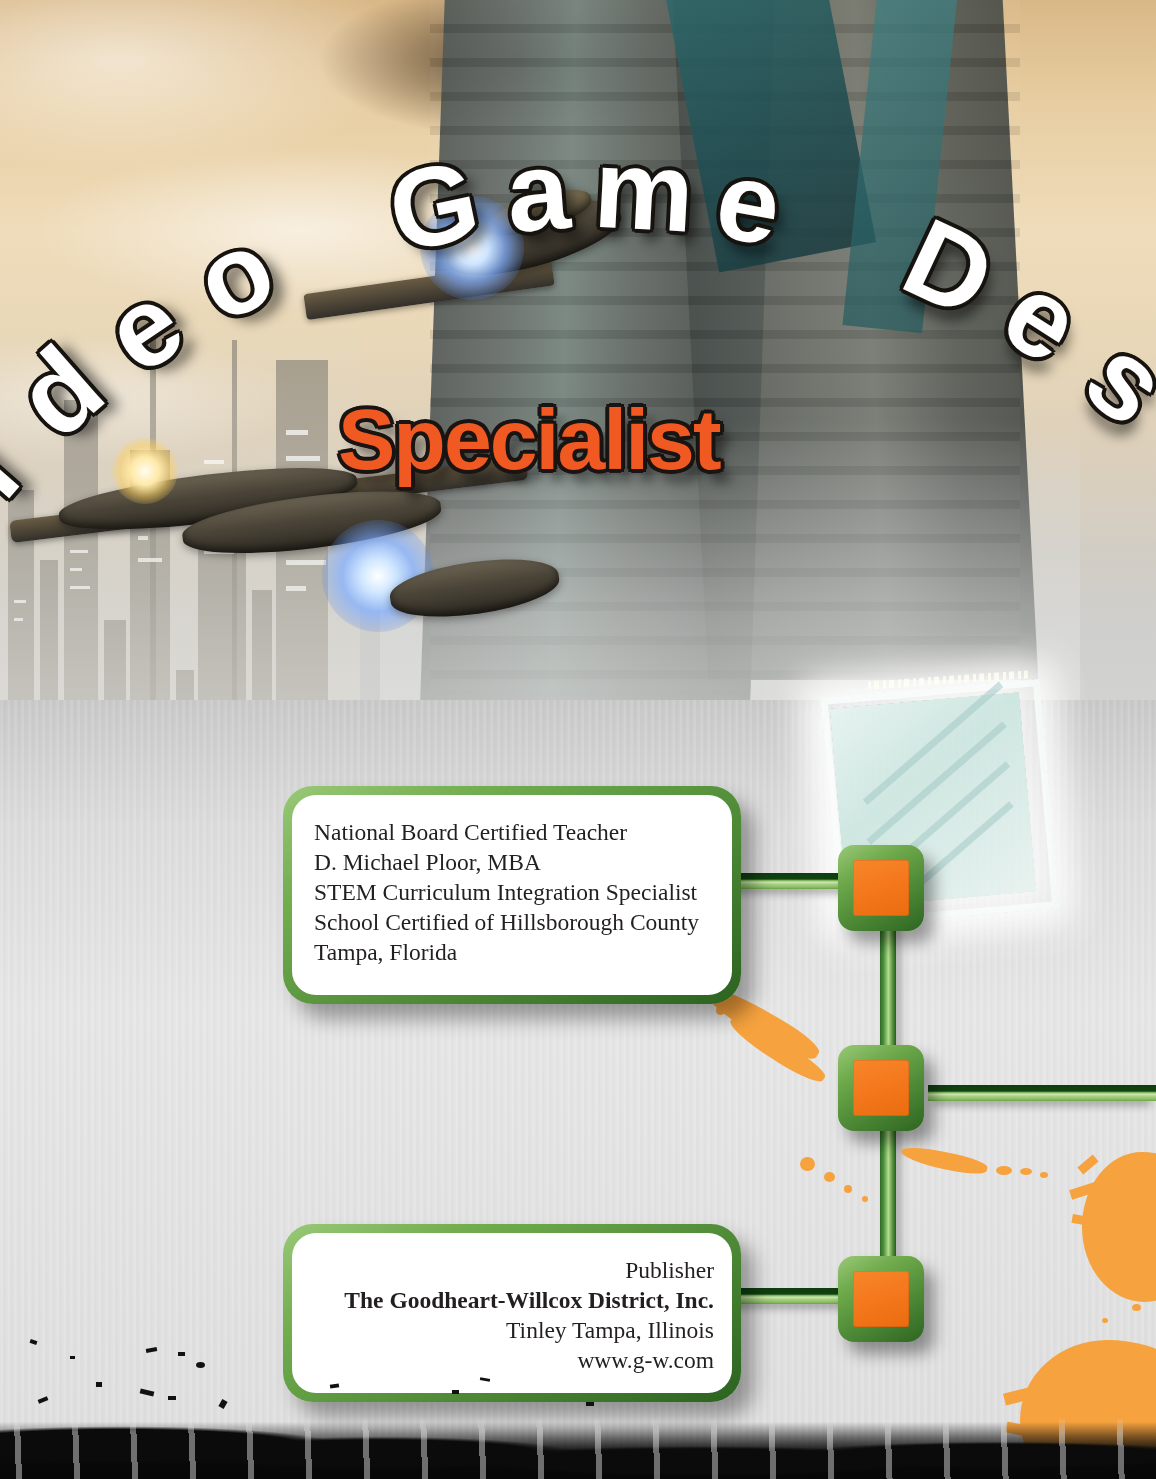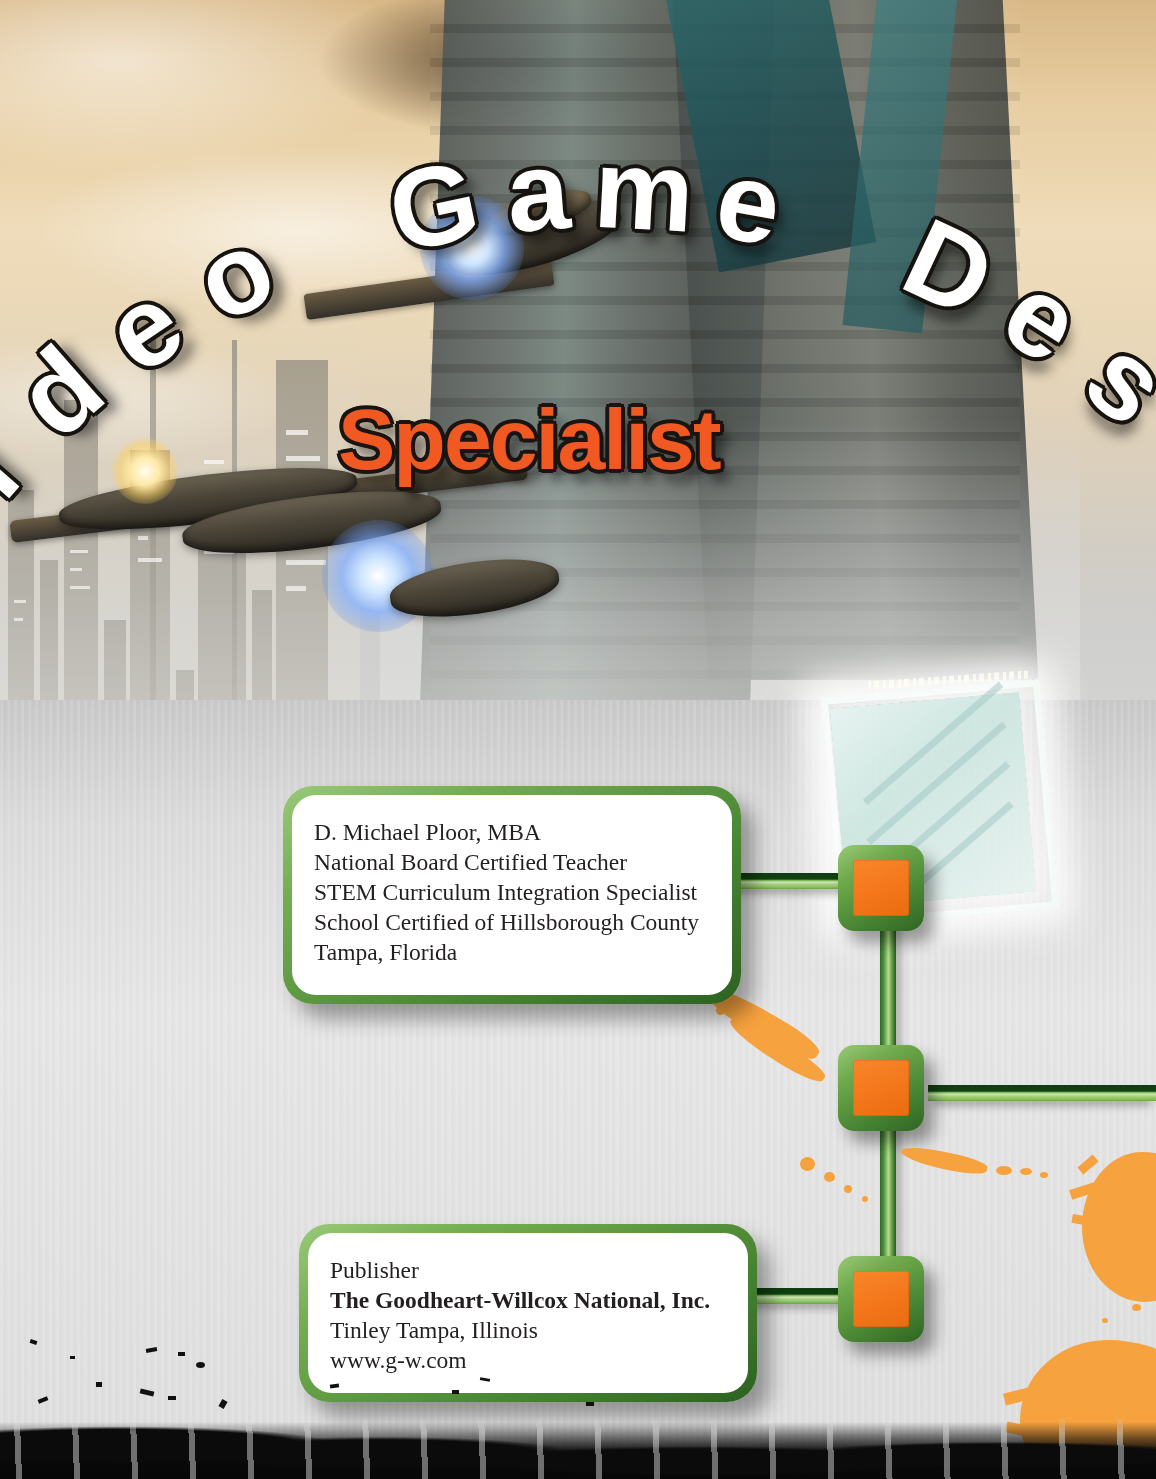--- a/index.html
+++ b/index.html
@@ -396,32 +396,32 @@
     <div class="blob-big" style="left:1020px;top:1340px;width:190px;height:160px;"></div>
     <div class="spike" style="left:1004px;top:1390px;width:30px;height:12px;transform:rotate(-14deg);"></div>
     <div class="spike" style="left:1006px;top:1424px;width:26px;height:11px;transform:rotate(12deg);"></div>
     <div class="splat splat-r" style="left:1012px;top:1453px;width:13px;height:13px;"></div>
     <div class="splat splat-r" style="left:1132px;top:1304px;width:9px;height:7px;"></div>
     <div class="splat splat-r" style="left:1102px;top:1318px;width:6px;height:5px;"></div>
   </div>
 
   <div class="box" style="left:283px;top:786px;width:440px;height:200px;">
     <div class="box-inner">
+      <div class="box-line">National Board Certified Teacher</div>
       <div class="box-line">D. Michael Ploor, MBA</div>
-      <div class="box-line">National Board Certified Teacher</div>
       <div class="box-line">STEM Curriculum Integration Specialist</div>
       <div class="box-line">School Certified of Hillsborough County</div>
       <div class="box-line">Tampa, Florida</div>
     </div>
   </div>
 
-  <div class="box" style="left:299px;top:1224px;width:440px;height:160px;">
+  <div class="box" style="left:283px;top:1224px;width:440px;height:160px;text-align:right;">
     <div class="box-inner">
       <div class="box-line">Publisher</div>
-      <div class="box-line bold">The Goodheart-Willcox National, Inc.</div>
+      <div class="box-line bold">The Goodheart-Willcox District, Inc.</div>
       <div class="box-line">Tinley Tampa, Illinois</div>
       <div class="box-line">www.g-w.com</div>
     </div>
   </div>
 
   <div class="grunge"></div>
   <div class="grunge-mask"></div>
   <div>
     <div class="fleck" style="left:30px;top:1340px;width:7px;height:4px;transform:rotate(18deg);"></div>
     <div class="fleck" style="left:70px;top:1356px;width:5px;height:3px;"></div>

